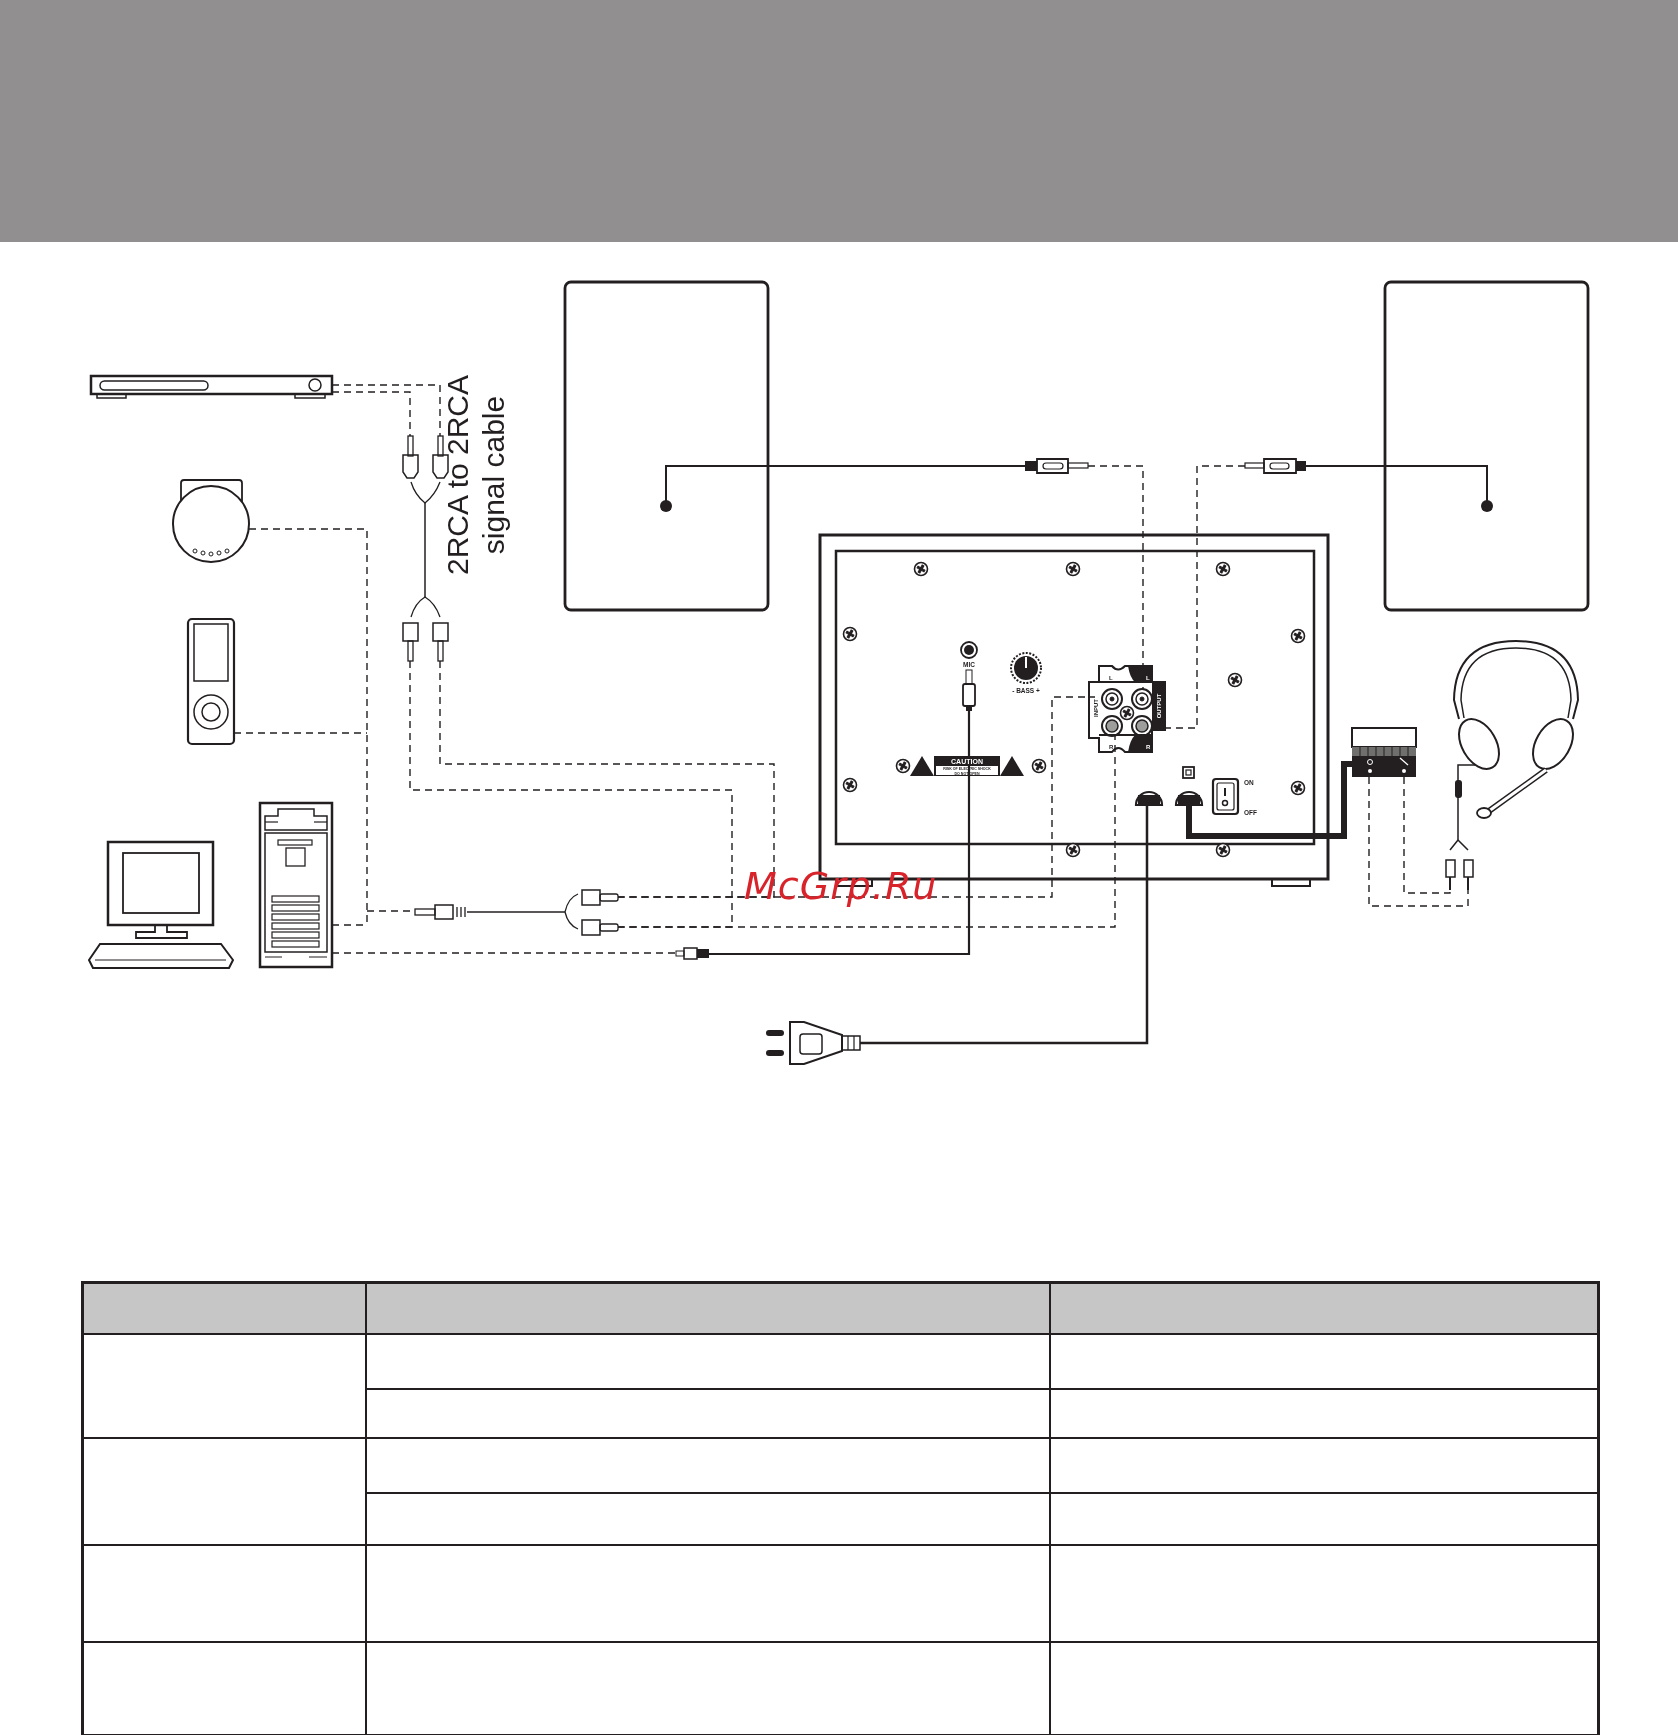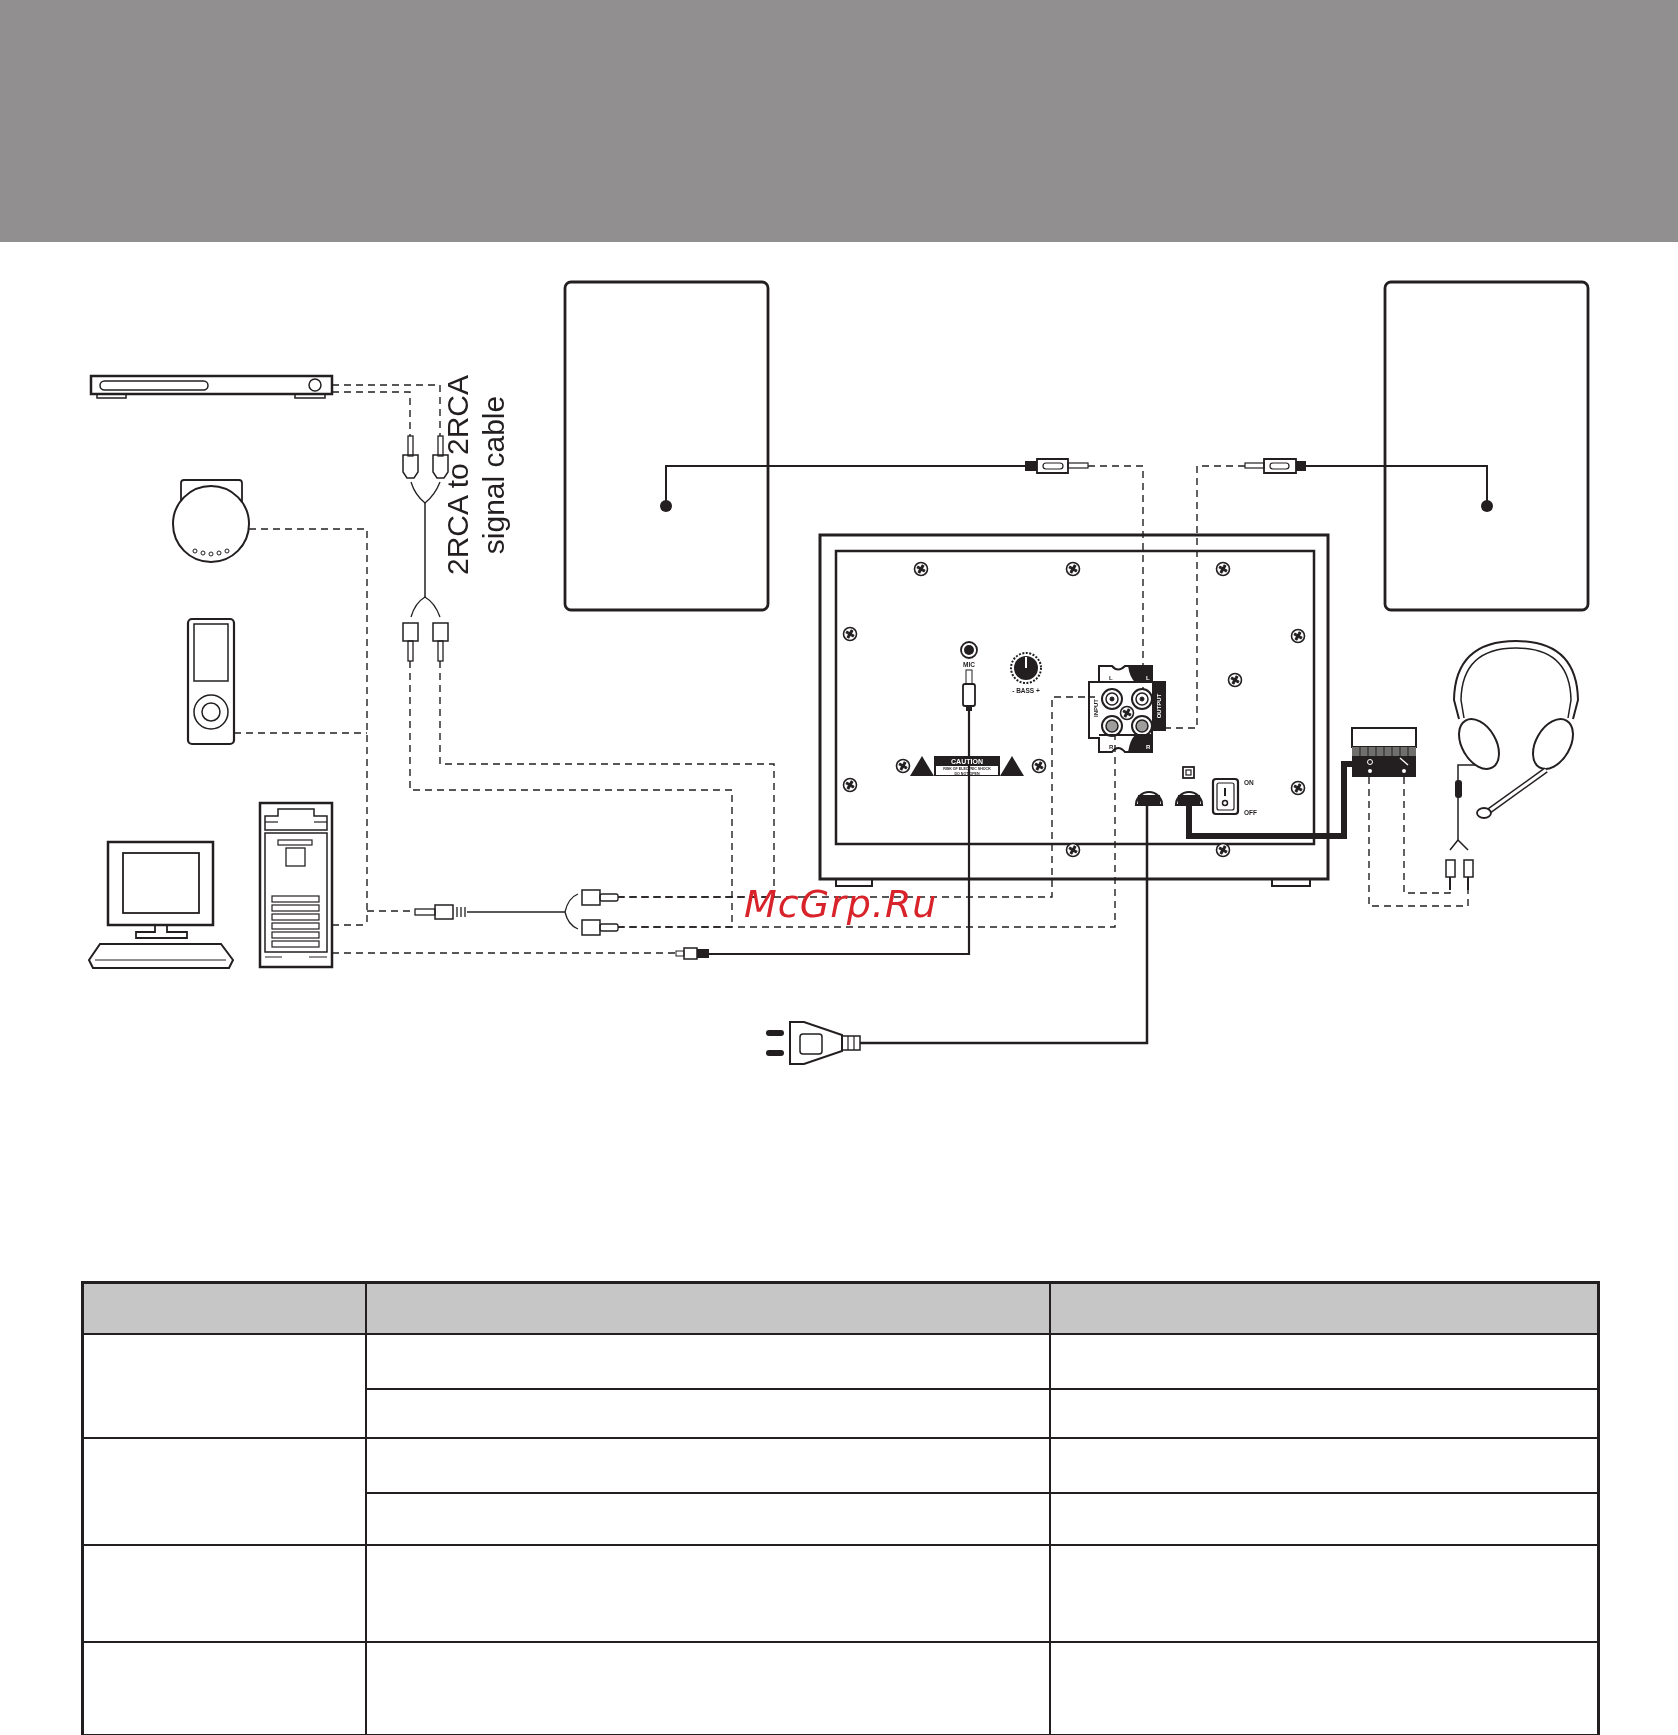--- a/index.html
+++ b/index.html
@@ -1,21 +1,21 @@
 <!DOCTYPE html>
 <html><head>
 <meta charset="utf-8">
 <style>
   html, body { margin:0; padding:0; background:#ffffff; }
   body { width:1678px; height:1735px; position:relative; overflow:hidden; font-family:"Liberation Sans", sans-serif; }
   .header-band { position:absolute; left:0; top:0; width:1678px; height:242px; background:#918f90; }
   .diagram { position:absolute; left:0; top:242px; width:1678px; height:880px; }
   .diagram svg { width:1678px; height:880px; display:block; }
   .cable-label { position:absolute; left:440px; top:585px; width:220px; transform:rotate(-90deg); transform-origin:0 0; text-align:center; color:#231f20; font-size:30px; line-height:36px; }
-  .watermark { position:absolute; left:744px; top:882px; color:#d8232a; font-size:38px; font-style:italic; letter-spacing:1px; font-family:"DejaVu Sans", sans-serif; }
+  .watermark { position:absolute; left:744px; top:864px; color:#d8232a; font-size:38px; font-style:italic; letter-spacing:1px; font-family:"DejaVu Sans", sans-serif; }
   .spec-table { position:absolute; left:81px; top:1281px; width:1519px; border-collapse:collapse; border:3px solid #231f20; }
   .spec-table th, .spec-table td { border:2px solid #231f20; padding:0; font-size:16px; color:#231f20; }
   .spec-table td.first-col, .spec-table th.first-col { border-right:1px solid #231f20; }
   .spec-table th { background:#c6c6c6; height:49px; }
   .svg-text { font-family:"Liberation Sans", sans-serif; font-weight:bold; fill:#231f20; }
 </style>
 </head>
 <body>
 
 <div class="header-band"></div>

